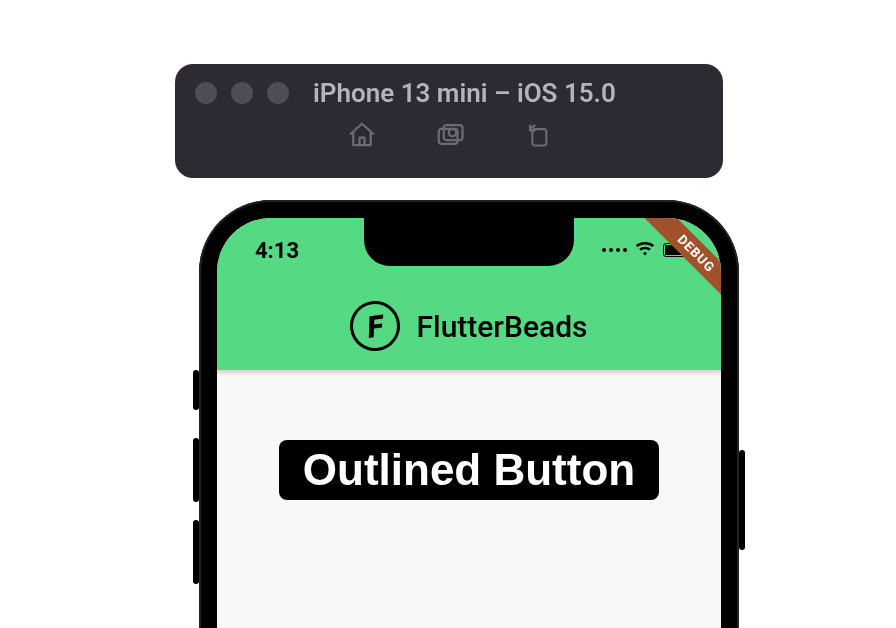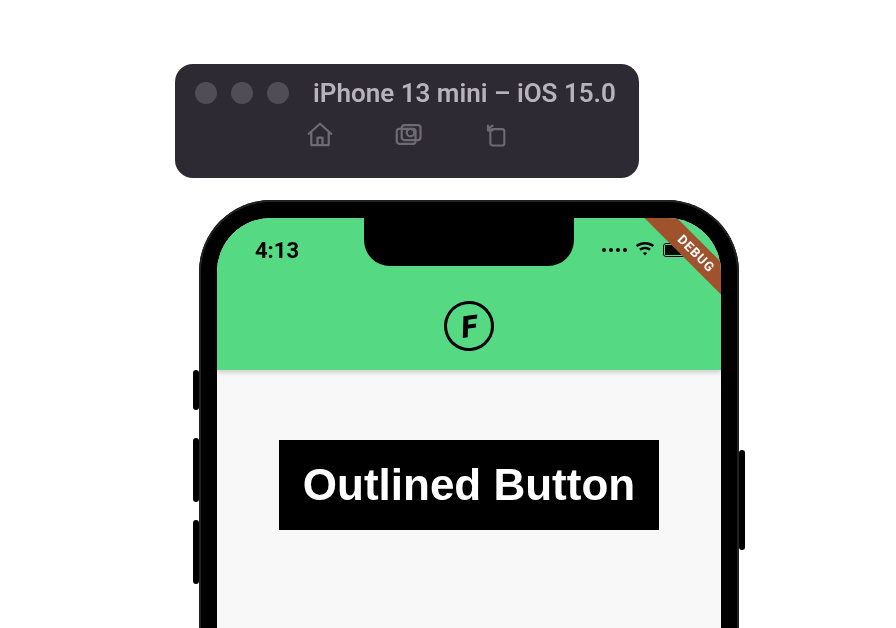--- a/index.html
+++ b/index.html
@@ -10,21 +10,21 @@
       font-family: -apple-system, BlinkMacSystemFont, "Segoe UI", Roboto, sans-serif;
       position: relative;
       overflow: hidden;
     }
 
     
     .simulator-toolbar {
       position: absolute;
       left: 175px;
       top: 64px;
-      width: 464px;
+      width: 548px;
       height: 114px;
       background: #2e2a33;
       border-radius: 18px;
       display: flex;
       flex-direction: column;
       padding: 14px 20px 10px 20px;
     }
     .toolbar-top {
       display: flex;
       align-items: center;
@@ -210,23 +210,23 @@
       display: flex;
       flex-direction: column;
       align-items: center;
       padding-top: 70px;
     }
     .outlined-btn {
       background: #000;
       color: #fff;
       font-size: 44px;
       font-weight: 700;
-      padding: 20px 24px;
+      padding: 5px 24px;
       border: none;
-      border-radius: 0;
+      border-radius: 8px;
       cursor: pointer;
     }
   </style>
 </head>
 <body>
 
 <div class="simulator-toolbar">
   <div class="toolbar-top">
     <div class="traffic-lights">
       <div class="traffic-dot"></div>
@@ -288,19 +288,20 @@
           </svg>
         </span>
         <div class="battery">
           <div class="battery-fill"></div>
         </div>
       </div>
     </div>
 
     <div class="app-bar">
       <div class="logo-circle">F</div>
+      <div class="app-title">FlutterBeads</div>
     </div>
 
     <div class="app-body">
       <button class="outlined-btn">Outlined Button</button>
     </div>
   </div>
 </div>
 
 </body></html>

